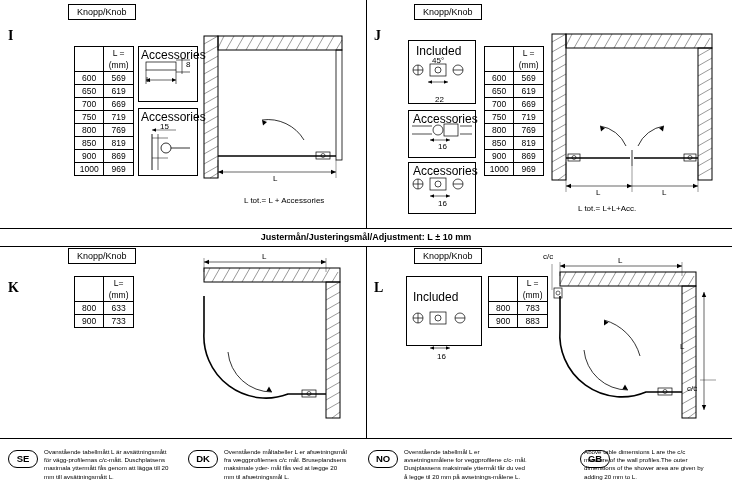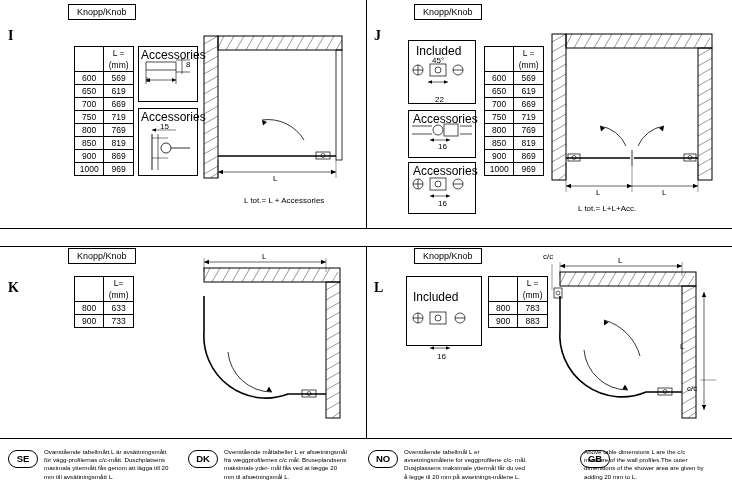--- a/index.html
+++ b/index.html
@@ -101,20 +101,21 @@
 <body>
 
 <div class="page">
 
   <div class="hline" style="left:0;top:228px;width:732px;"></div>
   <div class="hline" style="left:0;top:246px;width:732px;"></div>
   <div class="hline" style="left:0;top:438px;width:732px;"></div>
   <div class="vline" style="left:366px;top:0;height:228px;"></div>
   <div class="vline" style="left:366px;top:246px;height:192px;"></div>
 
+  <div class="adjust" style="left:0;top:232px;">Justermån/Justeringsmål/Adjustment: L ± 10 mm</div>
 
   <div class="panel-letter" style="left:8px;top:28px;">I</div>
   <div class="knob-box" style="left:68px;top:4px;">Knopp/Knob</div>
 
   <table class="dim" style="left:74px;top:46px;width:60px;">
     <tbody>
         <tr>
       <th style="width:30px;"></th>
       <th style="width:30px;">
         <span>L =</span><br>

